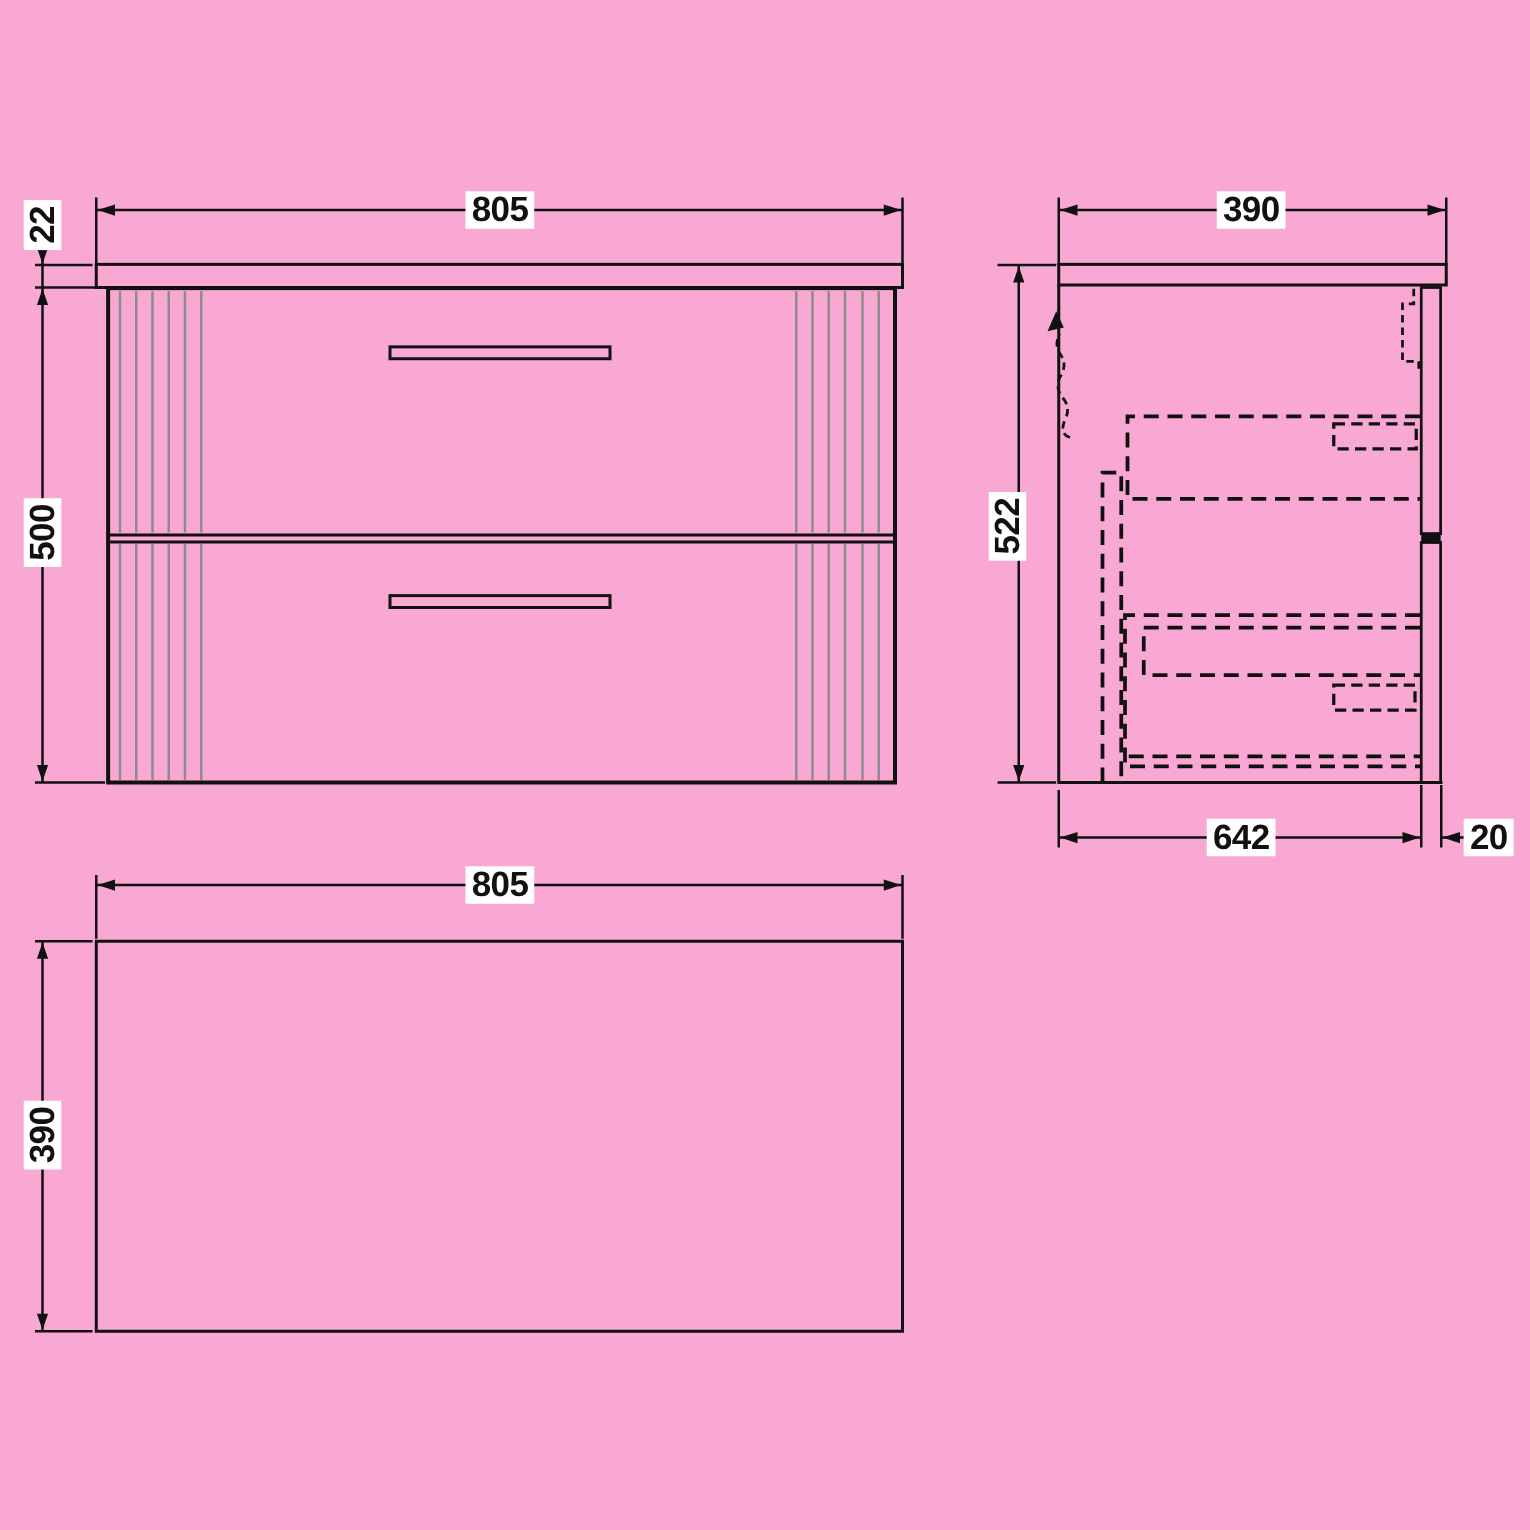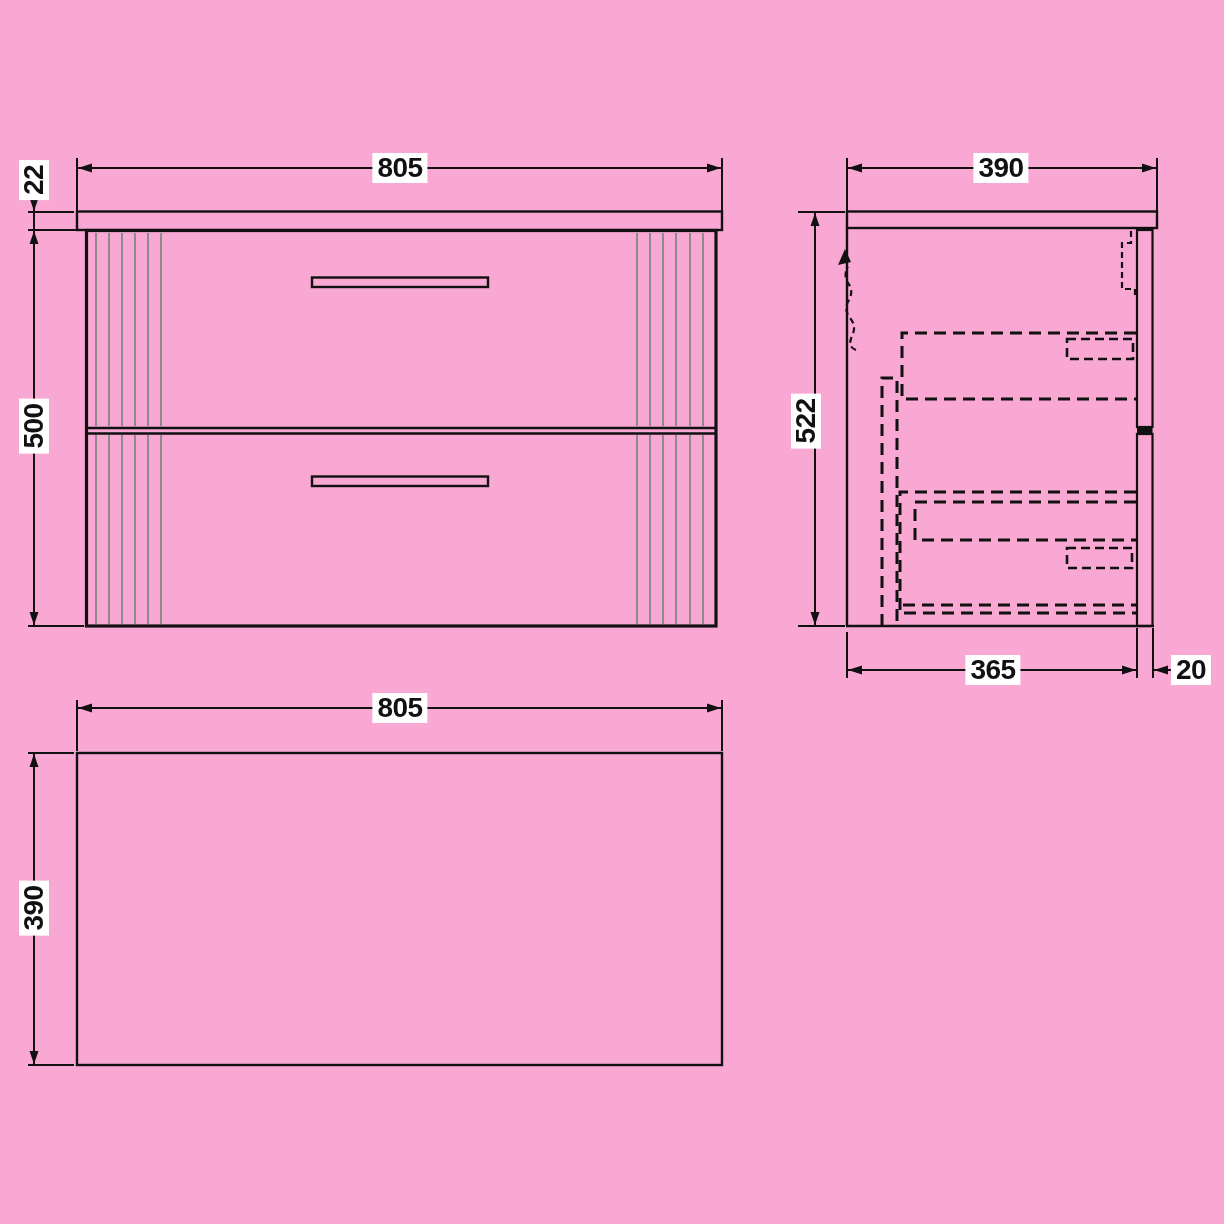--- a/index.html
+++ b/index.html
@@ -130,19 +130,19 @@
       <polygon class="arr" points="34,1064 29.5,1051 38.5,1051"></polygon>
     </g>
   </svg>
 
   <div class="dim-label" style="left:400px;top:168px;">805</div>
   <div class="dim-label rot" style="left:34px;top:180px;">22</div>
   <div class="dim-label rot" style="left:34px;top:426px;">500</div>
 
   <div class="dim-label" style="left:1001px;top:168px;">390</div>
   <div class="dim-label rot" style="left:806px;top:421px;">522</div>
-  <div class="dim-label" style="left:993px;top:670px;">365</div>
+  <div class="dim-label" style="left:993px;top:670px;">642</div>
   <div class="dim-label" style="left:1191px;top:670px;">20</div>
 
   <div class="dim-label" style="left:400px;top:708px;">805</div>
   <div class="dim-label rot" style="left:34px;top:908px;">390</div>
 
 </div>
 
 </body></html>

